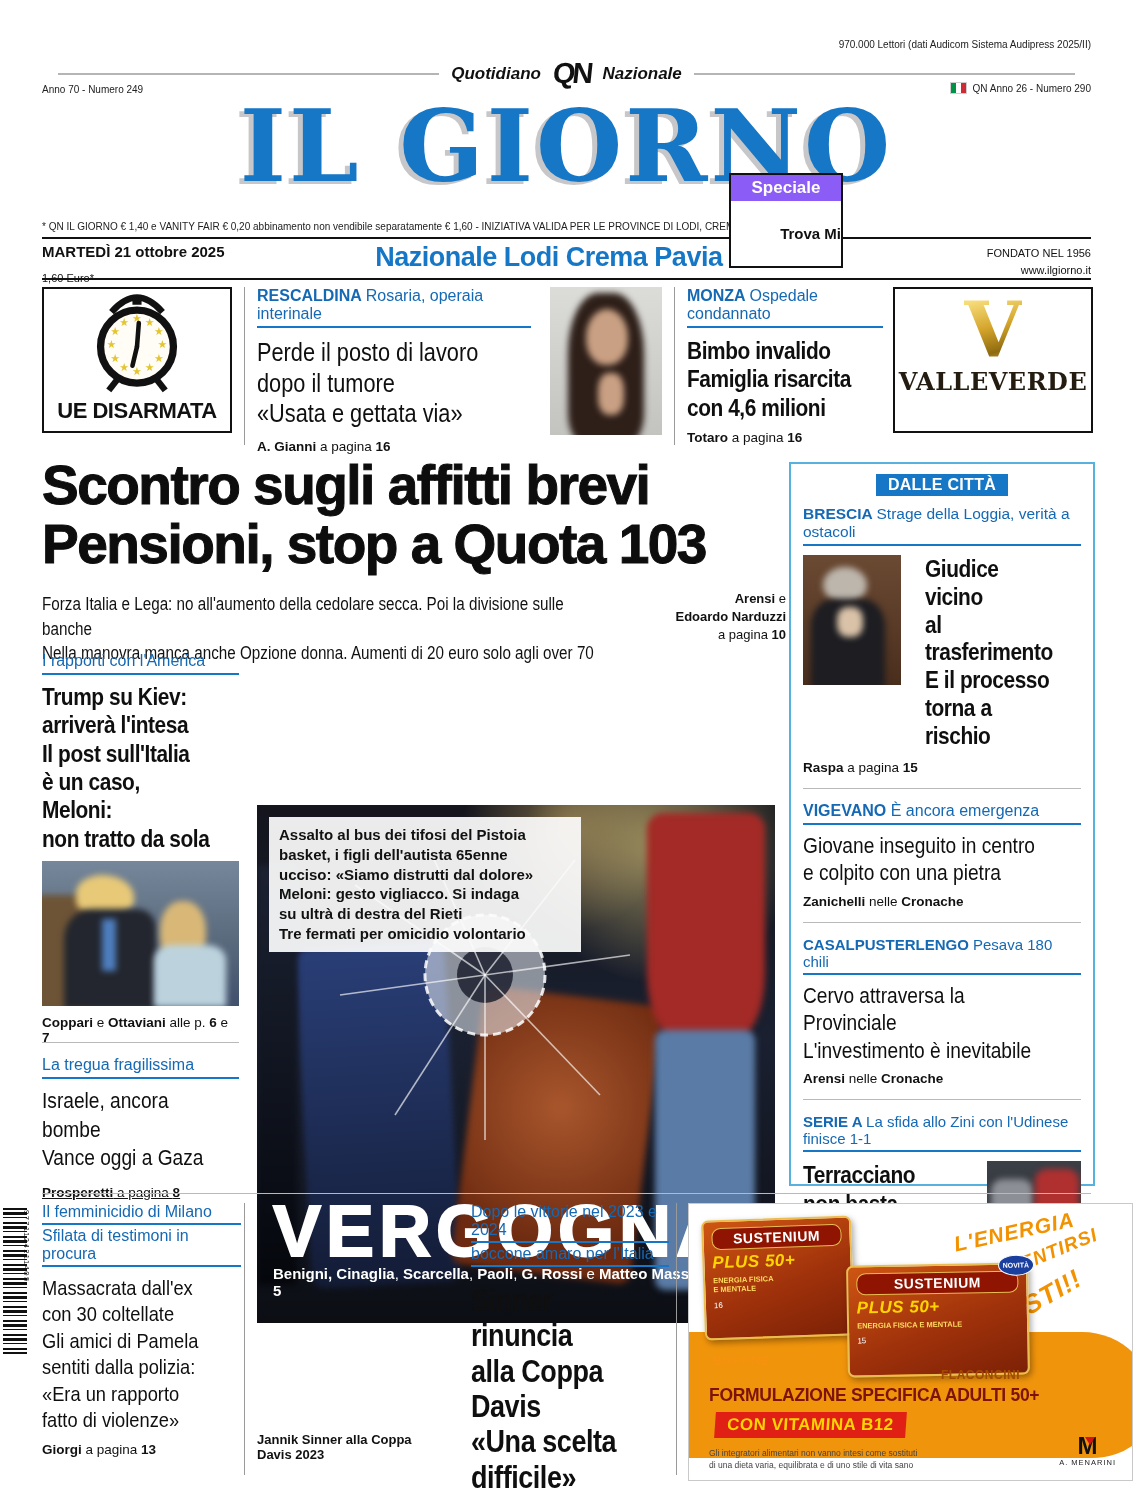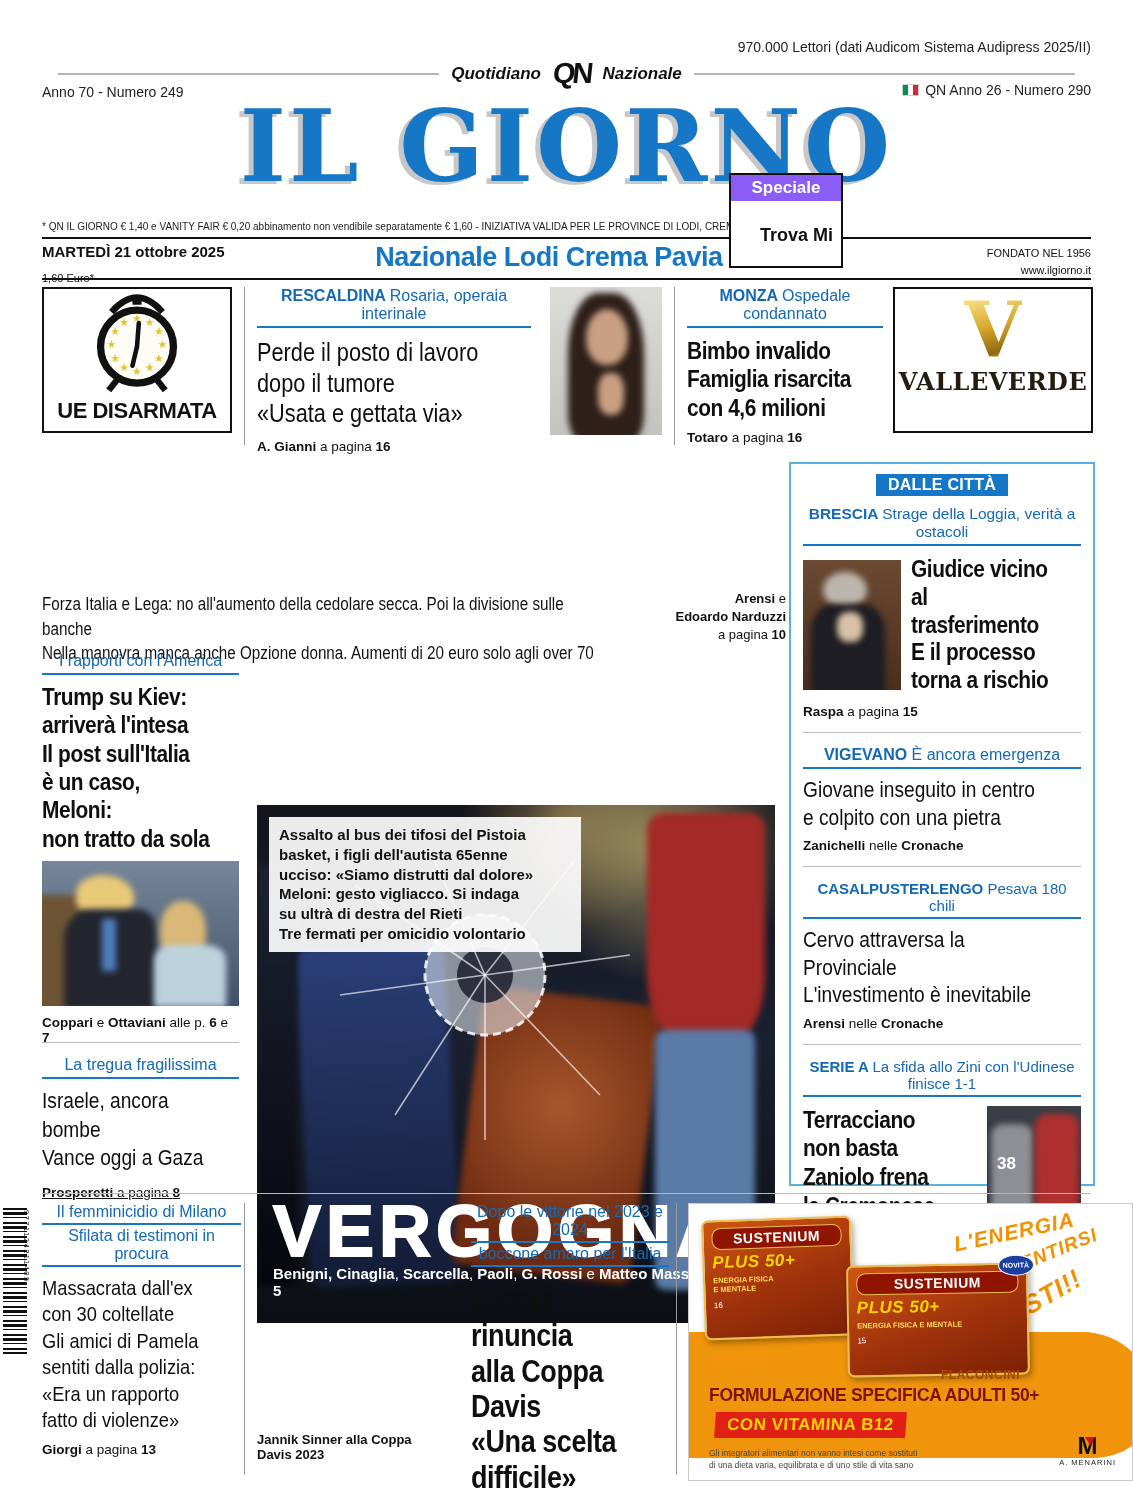--- a/index.html
+++ b/index.html
@@ -5,35 +5,35 @@
   html,body{margin:0;padding:0;background:#e8e8e8;}
   .page{position:relative;width:1133px;height:1500px;background:#fff;margin:0 auto;
         font-family:"Liberation Sans",sans-serif;color:#111;overflow:hidden;}
   .abs{position:absolute;}
   .pre{white-space:pre-line;}
   .b{font-weight:700;}
   .cond{display:inline-block;transform:scaleX(.87);transform-origin:left top;white-space:pre-line;}
   .rule{height:2px;background:#111;}
   .grayline{background:#b5b5b5;}
   .vdiv{width:1px;background:#9a9a9a;}
-  .small{font-size:14px;color:#222;}
-  .kicker{font-size:16px;color:#1569b4;border-bottom:2px solid #1577c5;padding-bottom:3px;text-align:center;}
+  .small{font-size:10px;color:#222;}
+  .kicker{font-size:16px;color:#1569b4;border-bottom:2px solid #1577c5;padding-bottom:3px;}
   .kicker span{color:#1569b4;}
   .byline{font-size:13.5px;color:#111;}
   .headline{color:#0f0f0f;}
   .photo{background:#888;overflow:hidden;position:relative;}
   .blur{filter:blur(3px);}
   .sep{border:none;border-top:1px solid #b9b9b9;margin:13px 0;}
   
   .masthead{width:100%;text-align:center;font-family:"DejaVu Serif",serif;font-weight:700;
             font-size:99px;line-height:1;color:#1577c5;letter-spacing:3px;
             text-shadow:-5px 3px 0 rgba(95,95,100,.35);}
   .speciale{width:110px;height:91px;background:#fff;border:2px solid #111;z-index:6;}
   .speciale-top{background:#8b5cf6;color:#fff;font-weight:700;font-size:17px;text-align:center;padding:3px 0;}
-  .speciale-body{text-align:center;font-weight:700;font-size:18px;margin-top:24px;margin-left:21px;}
+  .speciale-body{text-align:right;font-weight:700;font-size:15px;margin-top:24px;margin-left:21px;}
   .edition{color:#1577c5;font-weight:700;font-size:27px;text-align:center;letter-spacing:-.5px;}
   .flag{display:inline-block;width:15px;height:10px;border:1px solid #cfcfcf;vertical-align:middle;
         background:linear-gradient(90deg,#009246 0 33%,#fff 33% 66%,#ce2b37 66% 100%);}
   .qn-logo{font-weight:700;font-size:29px;letter-spacing:-3px;transform:skewX(-6deg);display:inline-block;}
   .ital{font-style:italic;font-weight:700;font-size:17px;}
   
   .border-box{border:2px solid #111;box-sizing:border-box;text-align:center;}
   .ue-caption{font-weight:700;font-size:22px;letter-spacing:-.5px;}
   .v-letter{font-family:"DejaVu Serif",serif;font-weight:700;font-size:76px;line-height:.95;
             background:linear-gradient(165deg,#f7dc7a 10%,#d4a52c 45%,#8f6a10 75%,#e9c75a 100%);
@@ -166,20 +166,22 @@
 Famiglia risarcita
 con 4,6 milioni</span></div>
     <div class="byline" style="margin-top:8px;"><span class="b">Totaro</span><span> a pagina </span><span class="b">16</span></div>
   </div>
 
   <div class="abs border-box" style="top:287px;left:893px;width:200px;height:146px;padding-top:6px;">
     <div class="v-letter">V</div>
     <div class="v-brand">VALLEVERDE</div>
   </div>
 
+  <div class="abs main-headline pre" style="top:456px;left:42px;width:750px;">Scontro sugli affitti brevi
+Pensioni, stop a Quota 103</div>
   <div class="abs" style="top:592px;left:42px;width:648px;font-size:17.5px;line-height:1.4;"><span class="cond">Forza Italia e Lega: no all'aumento della cedolare secca. Poi la divisione sulle banche
 Nella manovra manca anche Opzione donna. Aumenti di 20 euro solo agli over 70</span></div>
   <div class="abs pre" style="top:590px;left:662px;width:124px;text-align:right;font-size:13px;line-height:1.4;"><span class="b">Arensi</span><span> e
 </span><span class="b">Edoardo Narduzzi</span><span>
 a pagina </span><span class="b">10</span></div>
 
   <div class="abs" style="top:652px;left:42px;width:197px;">
     <div class="kicker"><span>I rapporti con l'America</span></div>
     <div class="headline" style="margin-top:8px;font-size:24px;font-weight:700;line-height:1.18;letter-spacing:-.5px;"><span class="cond">Trump su Kiev:
 arriverà l'intesa
@@ -238,21 +240,21 @@
 Tre fermati per omicidio volontario</div>
     <div class="abs vergogna" style="left:16px;bottom:56px;">VERGOGNA</div>
     <div class="abs" style="left:16px;bottom:24px;color:#fff;font-size:15px;"><span class="b">Benigni, Cinaglia</span><span>, </span><span class="b">Scarcella</span><span>, </span><span class="b">Paoli</span><span>, </span><span class="b">G. Rossi</span><span> e </span><span class="b">Matteo Massi</span><span> da p. </span><span class="b">2</span><span> a p. </span><span class="b">5</span></div>
   </div>
 
   <div class="abs right-col" style="top:462px;left:789px;width:306px;height:724px;">
     <span class="badge">DALLE CITTÀ</span>
 
     <div style="margin-top:9px;">
       <div class="kicker" style="font-size:15.5px;"><span class="b">BRESCIA </span><span>Strage della Loggia, verità a ostacoli</span></div>
-      <div style="display:flex;gap:10px;margin-top:9px;align-items:center;">
+      <div style="display:flex;gap:24px;margin-top:9px;">
         <div class="photo" style="width:98px;height:130px;flex:0 0 auto;background:linear-gradient(180deg,#6b4a33,#4a2e1d);">
           <div class="abs blur" style="left:20px;top:12px;width:44px;height:36px;background:#bdb6ac;border-radius:50%;"></div>
           <div class="abs blur" style="left:8px;top:44px;width:74px;height:90px;background:#1d1d22;border-radius:30% 30% 0 0;"></div>
           <div class="abs blur" style="left:34px;top:52px;width:26px;height:30px;background:#d9c2a8;border-radius:40%;"></div>
         </div>
         <div class="headline" style="font-size:24px;font-weight:700;line-height:1.16;letter-spacing:-.5px;"><span class="cond">Giudice vicino
 al trasferimento
 E il processo
 torna a rischio</span></div>
       </div>

